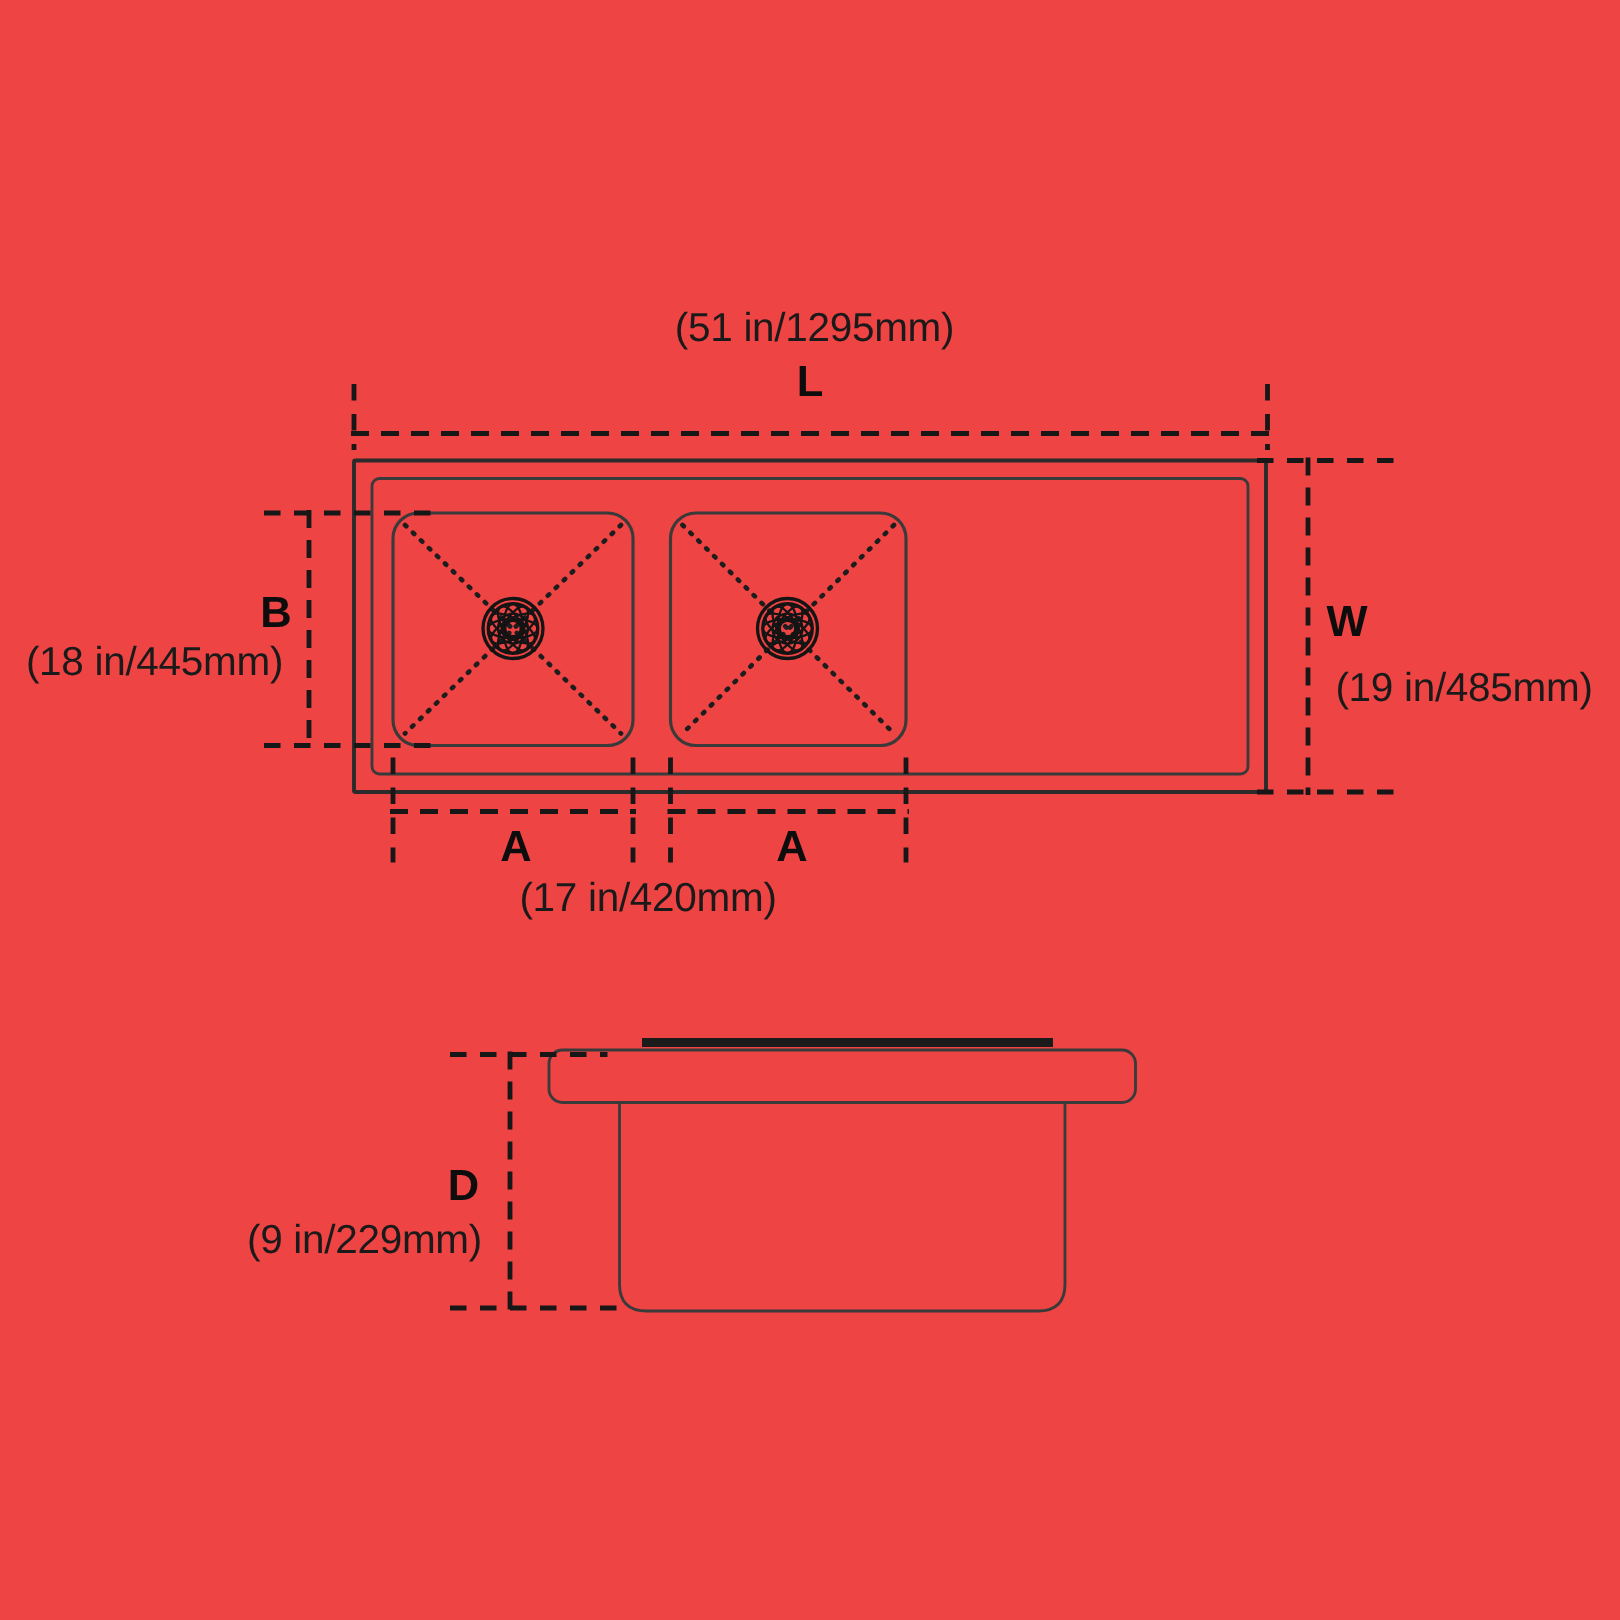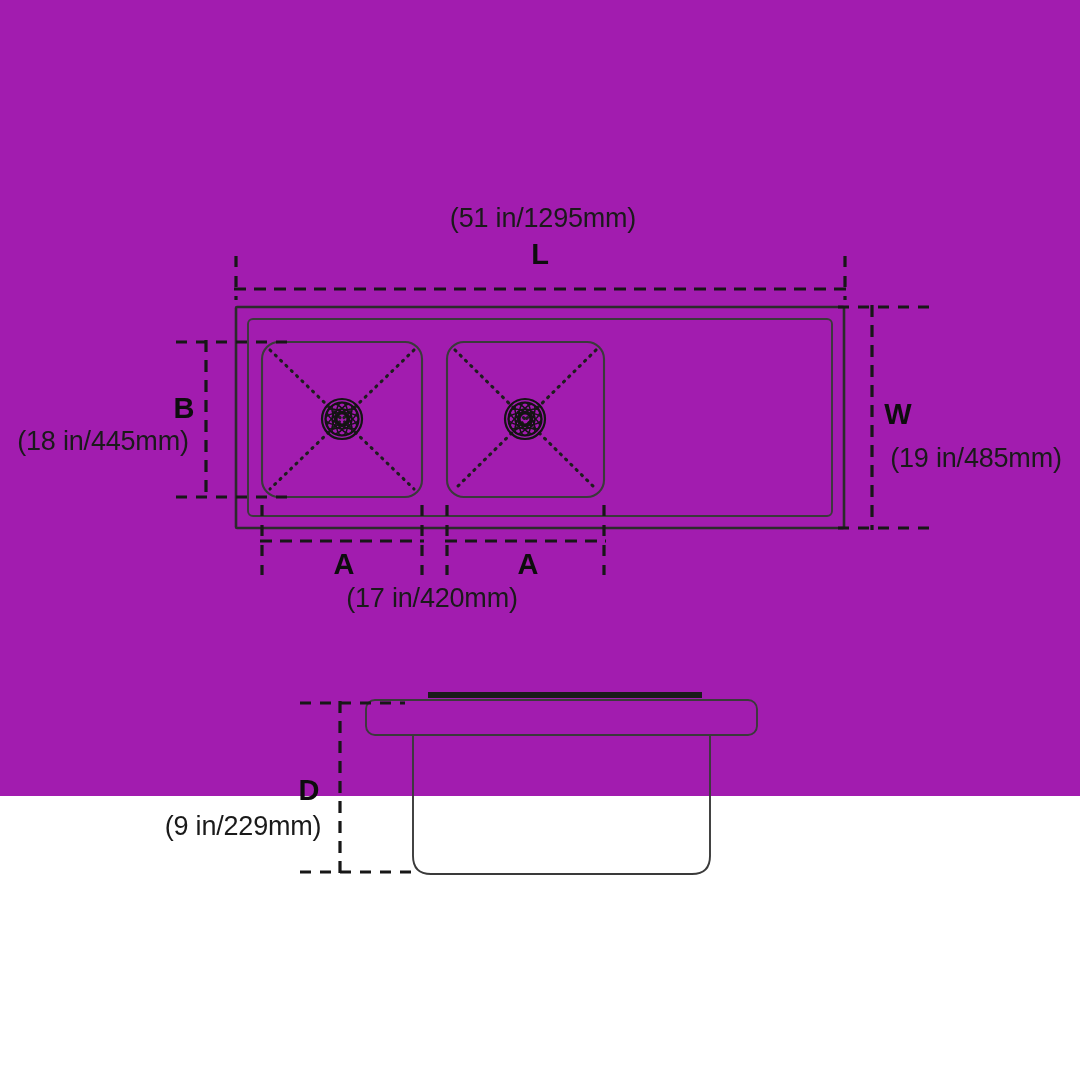--- a/index.html
+++ b/index.html
@@ -9,22 +9,22 @@
   }
   body {
     width: 1080px;
     height: 1080px;
     font-family: "Liberation Sans", sans-serif;
     overflow: hidden;
   }
   #canvas {
     position: relative;
     width: 1080px;
-    height: 796px;
-    background: #a21caf;
+    height: 1080px;
+    background: #ef4444;
   }
   svg#drawing {
     position: absolute;
     left: 0;
     top: 0;
     width: 1080px;
     height: 1080px;
   }
   .dim-text {
     font-family: "Liberation Sans", sans-serif;

